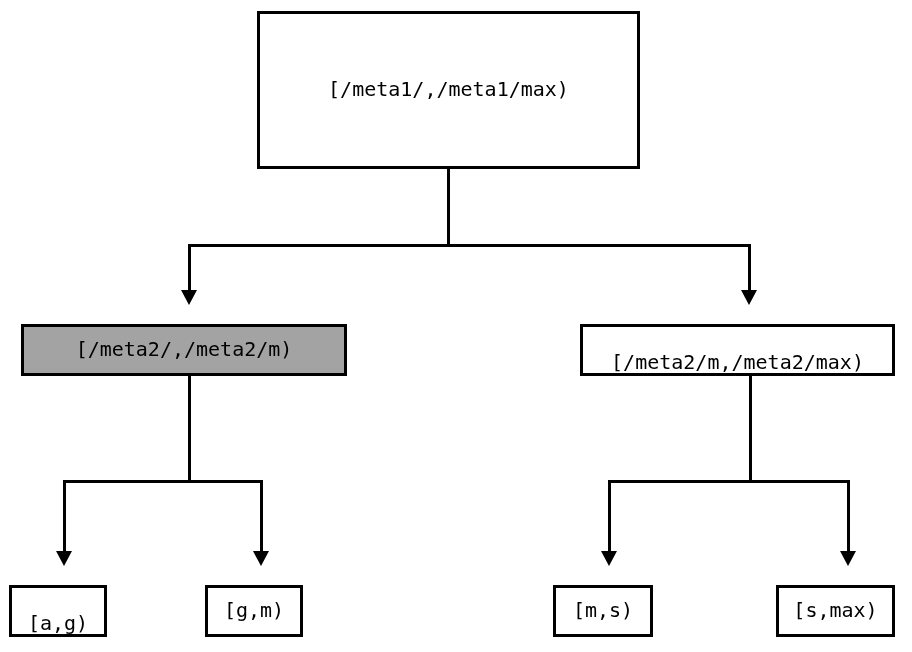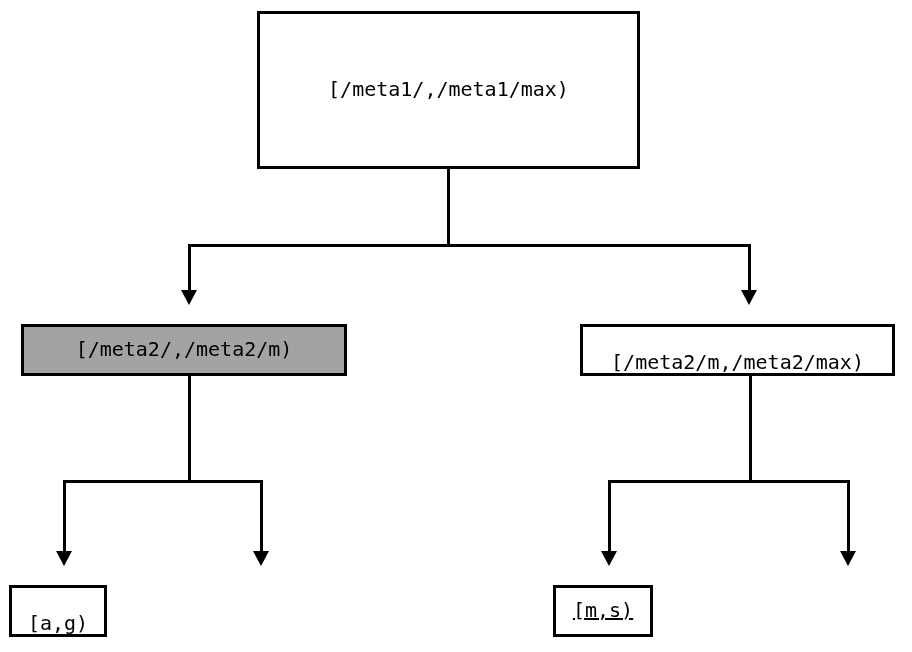--- a/index.html
+++ b/index.html
@@ -90,19 +90,25 @@
   </div>
 
   <div class="node" id="node-mid_right" style="left: 580px; top: 324px; width: 315px; height: 52px; border-color: rgb(0, 0, 0); background: rgb(255, 255, 255); align-items: flex-end;">
     <span class="node-label">[/meta2/m,/meta2/max)</span>
   </div>
 
   <div class="node" id="node-leaf_1" style="left: 9px; top: 585px; width: 98px; height: 52px; border-color: rgb(0, 0, 0); background: rgb(255, 255, 255); align-items: flex-end;">
     <span class="node-label">[a,g)</span>
   </div>
 
+  <div class="node" id="node-leaf_2" style="left: 205px; top: 585px; width: 98px; height: 52px; border-color: rgb(0, 0, 0); background: rgb(255, 255, 255);">
+    <span class="node-label">[g,m)</span>
+  </div>
 
-  <div class="node" id="node-leaf_3" style="left: 553px; top: 585px; width: 100px; height: 52px; border-color: rgb(0, 0, 0); background: rgb(255, 255, 255); text-decoration: underline;">
+  <div class="node" id="node-leaf_3" style="left: 553px; top: 585px; width: 100px; height: 52px; border-color: rgb(0, 0, 0); background: rgb(255, 255, 255);">
     <span class="node-label">[m,s)</span>
   </div>
 
+  <div class="node" id="node-leaf_4" style="left: 776px; top: 585px; width: 119px; height: 52px; border-color: rgb(0, 0, 0); background: rgb(255, 255, 255);">
+    <span class="node-label">[s,max)</span>
+  </div>
 
 </div>
 
 </body></html>

